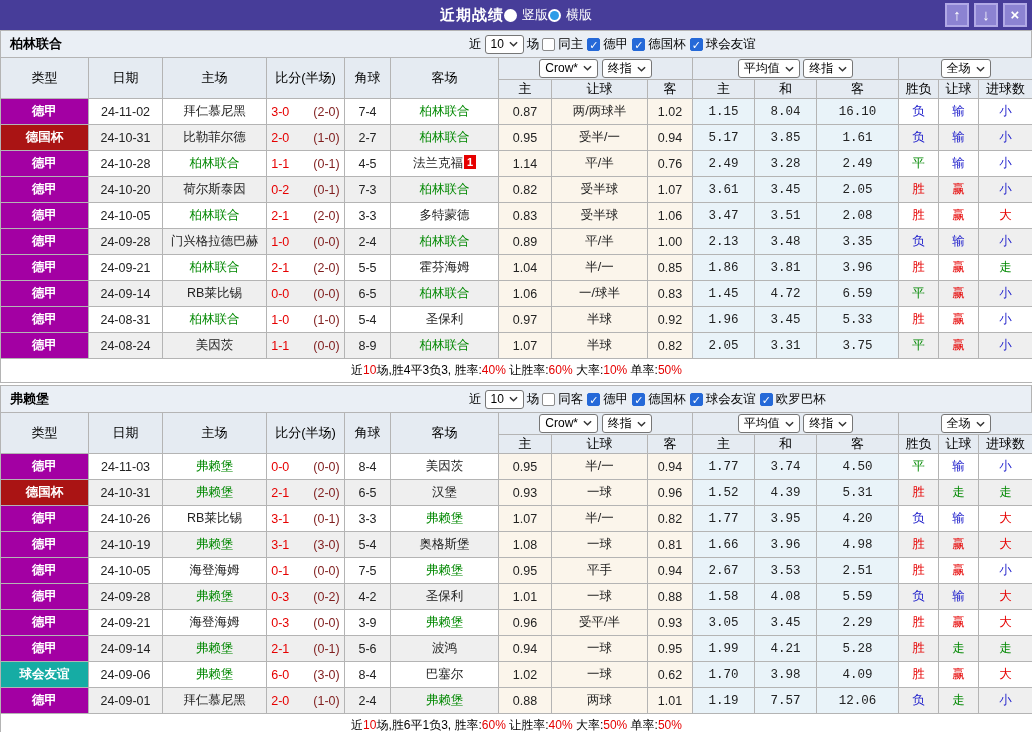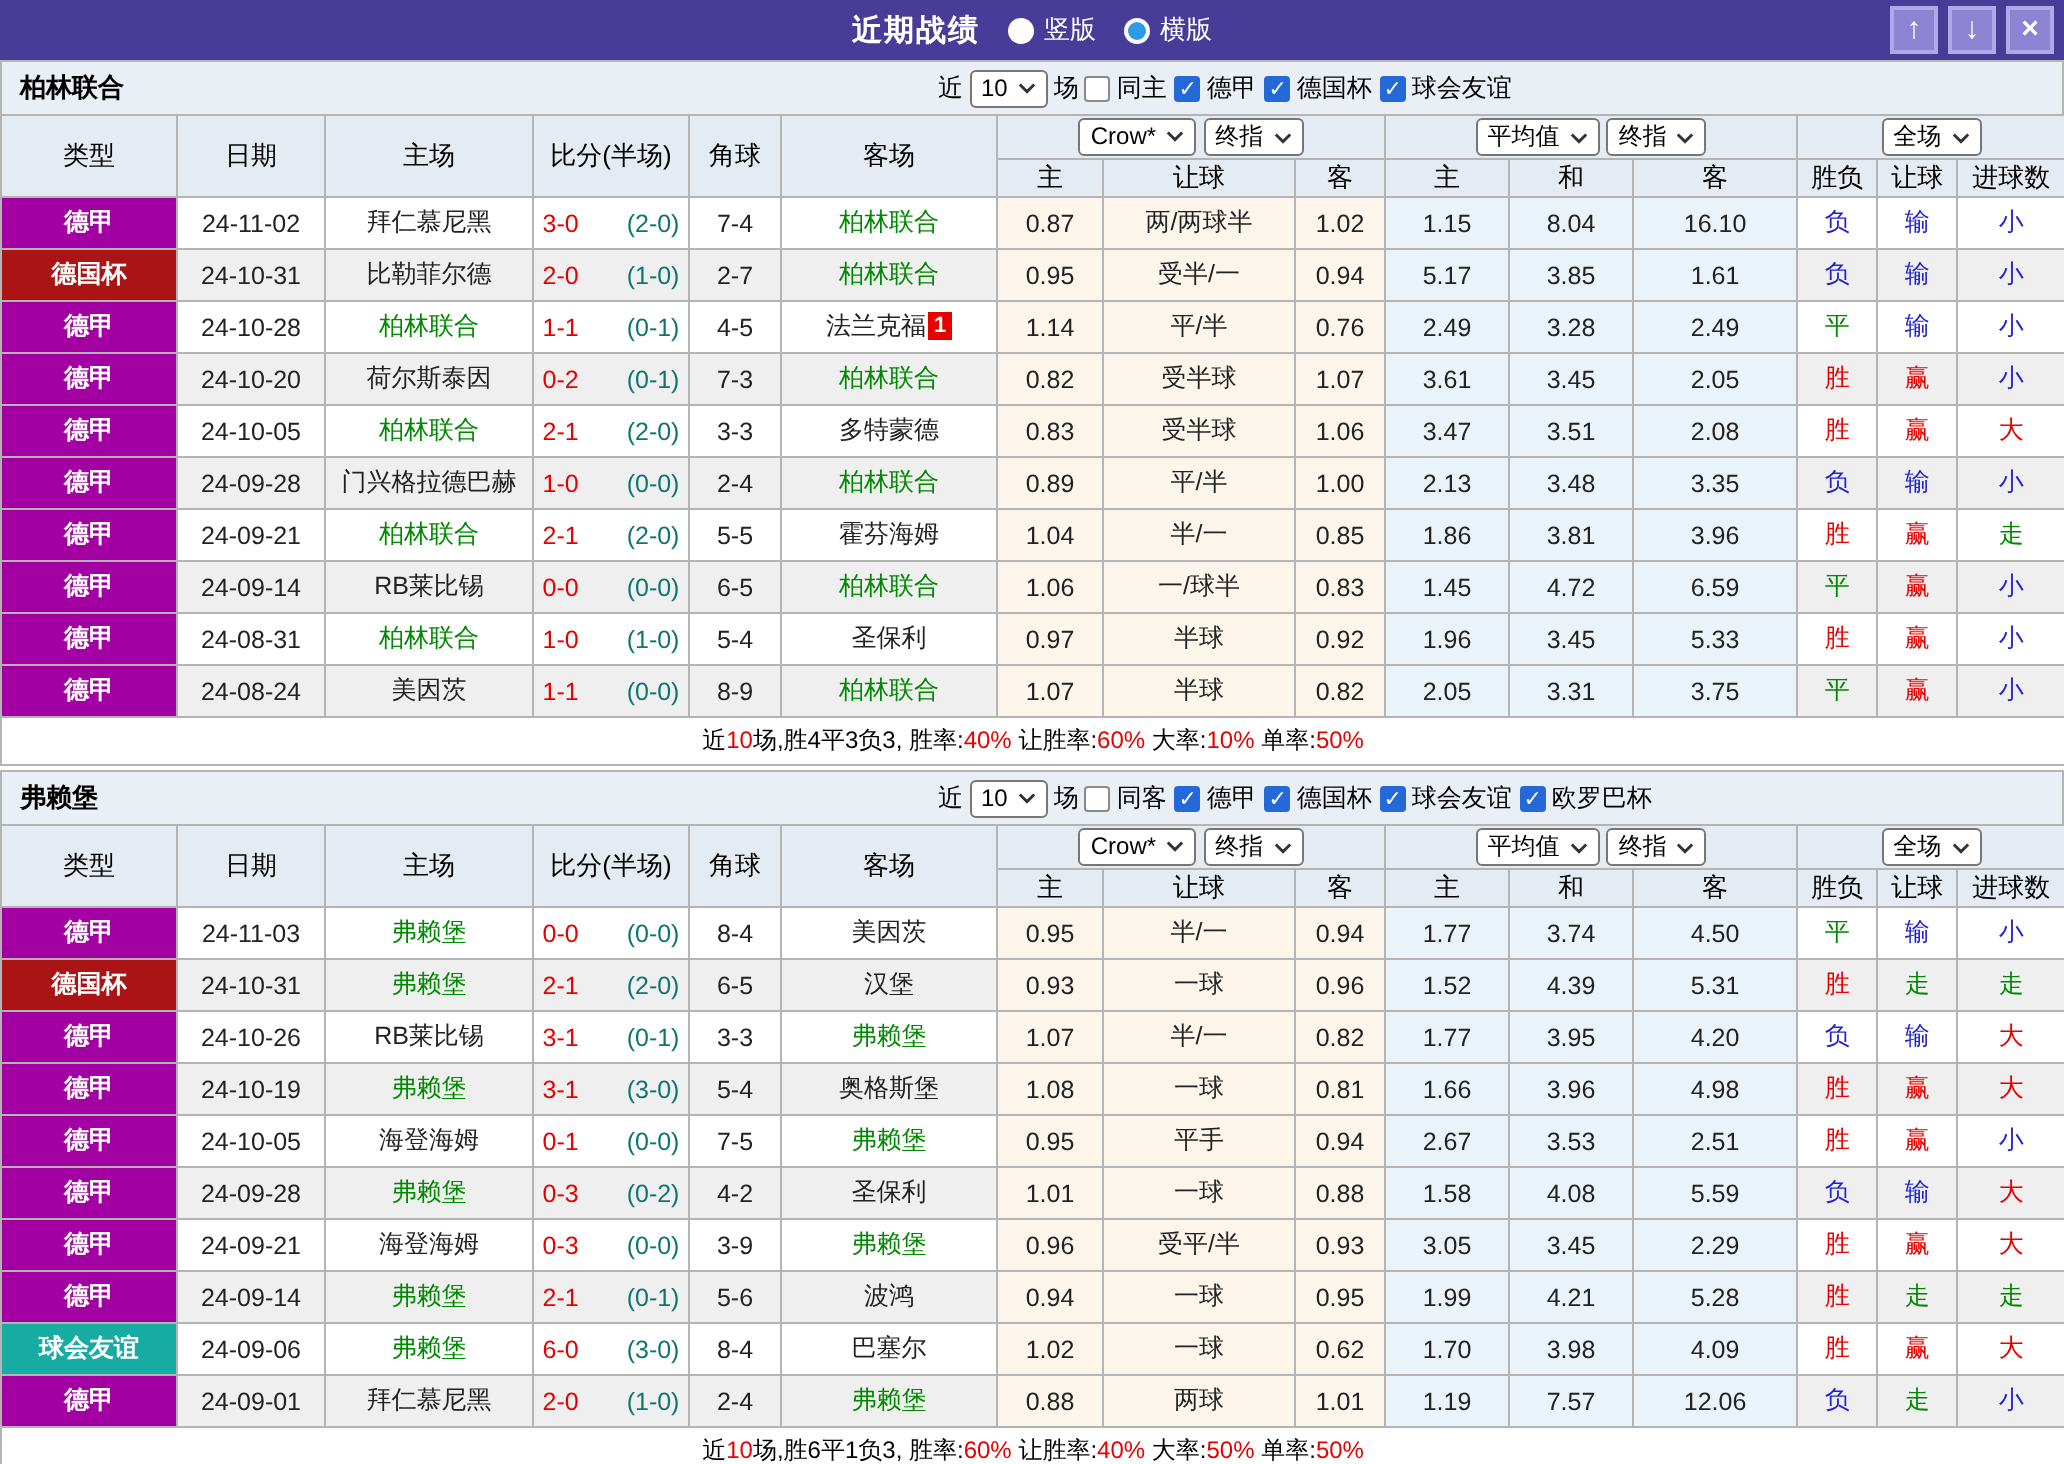--- a/index.html
+++ b/index.html
@@ -4,21 +4,21 @@
 <style>
   * { box-sizing: border-box; }
   html,body { margin:0; padding:0; }
   body {
     width:1032px; height:732px; overflow:hidden; background:#fff;
     font-family:"Liberation Sans", sans-serif; font-size:12.5px; color:#222;
   }
   
   .titlebar {
     height:30px; background:#473D99; color:#fff; position:relative;
-    display:flex; align-items:center; justify-content:center; gap:14px;
+    display:flex; align-items:center; justify-content:center; 
   }
   .titlebar .title { font-size:15px; font-weight:bold; letter-spacing:1px; }
   .radio-item { display:inline-flex; align-items:center; gap:5px; font-size:13px; cursor:default; }
   .radio { width:13px; height:13px; border-radius:50%; display:inline-block; }
   .radio.unsel { background:#fff; }
   .radio.sel { background:#fff; position:relative; }
   .radio.sel::after{ content:""; position:absolute; left:2px; top:2px; width:9px; height:9px; border-radius:50%; background:#2D9CE8; }
   .win-buttons { position:absolute; right:5px; top:3px; display:flex; gap:5px; }
   .win-btn {
     width:24px; height:24px; background:#8C83D2; border:2px solid #B1A9E6;
@@ -46,30 +46,30 @@
   table.grid th, table.grid td {
     border:1px solid #b4b4b4; text-align:center; vertical-align:middle;
     padding:0 1px; overflow:hidden; white-space:nowrap;
   }
   table.grid thead th { background:#E5EBF2; font-weight:normal; font-size:13px; color:#000; }
   tr.hrow1 th { height:22px; }
   tr.hrow2 th { height:19px; font-size:12.5px; }
   table.grid tbody td { height:26px; font-size:12.5px; background:#fff; }
   table.grid tbody tr:nth-child(even) td:not(.ivory):not(.bluet) { background:#EFEFEF; }
   td.ivory { background:#FBF5EB !important; }
-  td.bluet { background:#E9F3F9 !important; }
+  td.bluet { background:#E9F3F9 !important;font-family:Liberation Mono, monospace; }
   td.type { color:#fff; font-weight:bold; font-size:12px; }
   .t-dj   { background:#A300A3 !important; }
   .t-dgb  { background:#AA1414 !important; }
   .t-qhyy { background:#16ACA4 !important; }
   .c-red   { color:#E60000; }
   .c-blue  { color:#2222CC; }
   .c-green { color:#008800; }
   .green   { color:#008800; }
-  .half    { color:#0f766e;padding-left:24px; }
+  .half    { color:#7f1d1d;padding-left:24px; }
   .badge1 {
     display:inline-block; background:#E60000; color:#fff; font-size:11px; font-weight:bold;
     width:12px; height:14px; line-height:14px; margin-left:1px; vertical-align:1px;
   }
   td.summary { height:24px; background:#fff !important; font-size:12px; color:#000; }
   td.summary .red { color:#E60000; }
   .gap { height:2px; }
 </style>
 </head>
 <body>

